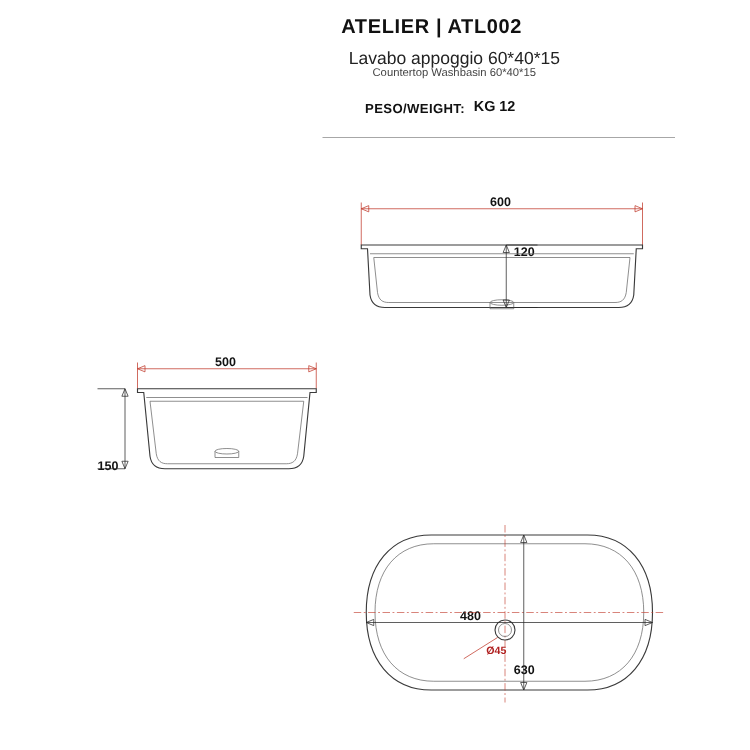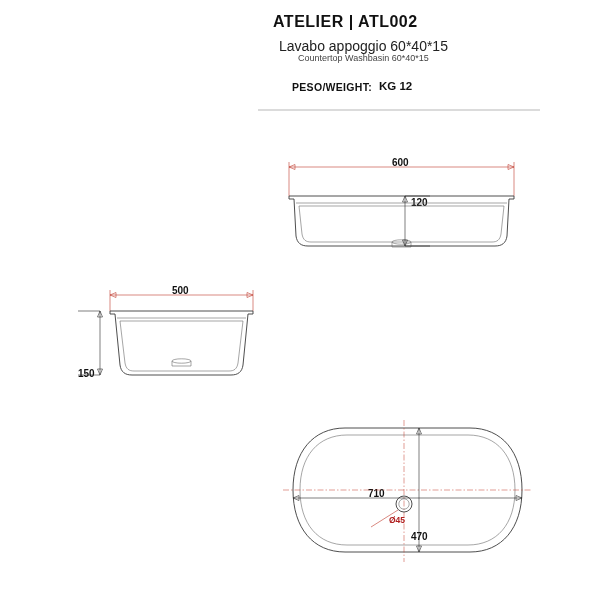--- a/index.html
+++ b/index.html
@@ -116,23 +116,23 @@
 
   <div class="txt weight-label" style="left:280px; top:82px;">PESO/WEIGHT:</div>
   <div class="txt weight-value" style="left:379px; top:81px;">KG 12</div>
 
   <div class="txt dim" style="left:392px; top:158px;">600</div>
   <div class="txt dim" style="left:411px; top:198px;">120</div>
 
   <div class="txt dim" style="left:172px; top:286px;">500</div>
   <div class="txt dim" style="left:78px; top:337px;margin-top:32px;">150</div>
 
-  <div class="txt dim" style="left:368px; top:489px;">710</div>
+  <div class="txt dim" style="left:368px; top:489px;">480</div>
   <div class="txt dim-red" style="left:347px; top:516px;">Ø45</div>
-  <div class="txt dim" style="left:411px; top:532px;">470</div>
+  <div class="txt dim" style="left:411px; top:532px;">630</div>
 
   <svg viewBox="0 0 600 600">
 
     <line class="divider" x1="258" y1="110" x2="540" y2="110"></line>
 
     <g>
 
       <line class="dimline" x1="289" y1="167" x2="514" y2="167"></line>
       <line class="dimline" x1="289" y1="162" x2="289" y2="196"></line>
       <line class="dimline" x1="514" y1="162" x2="514" y2="196"></line>

